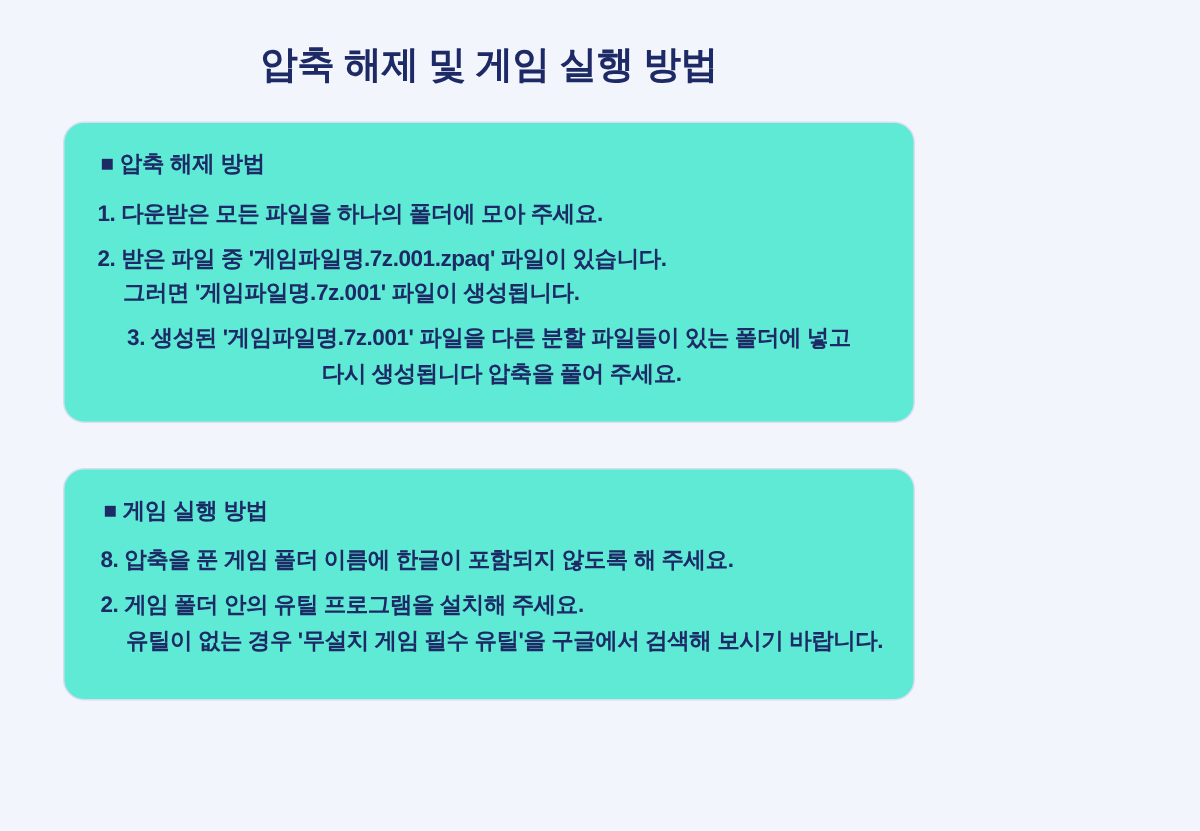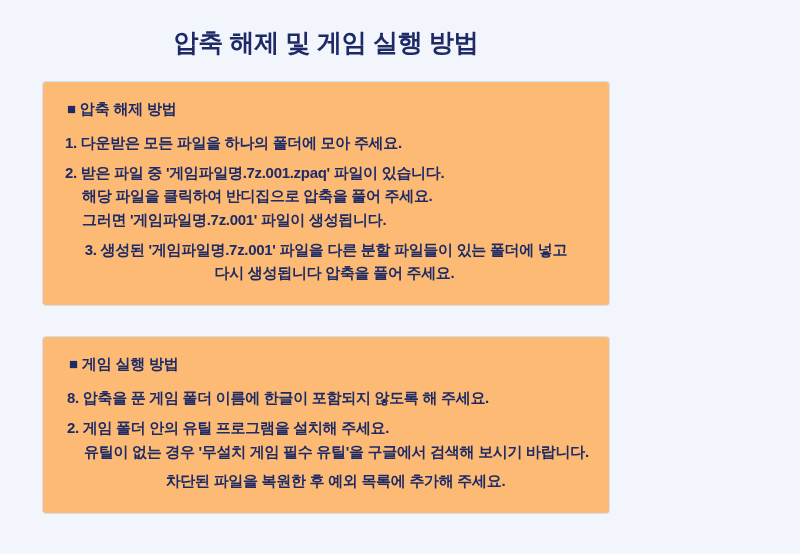--- a/index.html
+++ b/index.html
@@ -25,23 +25,23 @@
     text-align: center;
     font-size: 25px;
     font-weight: bold;
     color: #1d2a66;
     letter-spacing: -0.3px;
     margin: 0;
     padding-top: 26px;
     padding-bottom: 22px;
   }
   .card {
-    background: #fdba74;
+    background: #5eead4;
     border: 1px solid #d6def0;
-    border-radius: 4px;
+    border-radius: 14px;
     box-sizing: border-box;
     padding: 18px 22px 20px 22px;
   }
   .card + .card {
     margin-top: 30px;
     padding-left: 24px;
   }
   .card-heading {
     font-size: 15px;
     font-weight: bold;
@@ -77,21 +77,20 @@
 
   <div class="card">
     <div class="card-heading">■ 압축 해제 방법</div>
 
     <div class="step">
       <span class="step-line">1. 다운받은 모든 파일을 하나의 폴더에 모아 주세요.</span>
     </div>
 
     <div class="step">
       <span class="step-line">2. 받은 파일 중 '게임파일명.7z.001.zpaq' 파일이 있습니다.</span>
-      <span class="step-line cont">해당 파일을 클릭하여 반디집으로 압축을 풀어 주세요.</span>
       <span class="step-line cont">그러면 '게임파일명.7z.001' 파일이 생성됩니다.</span>
     </div>
 
     <div class="step">
       <span class="step-line">3. 생성된 '게임파일명.7z.001' 파일을 다른 분할 파일들이 있는 폴더에 넣고</span>
       <span class="step-line cont">다시 생성됩니다 압축을 풀어 주세요.</span>
     </div>
   </div>
 
   <div class="card">
@@ -100,16 +99,15 @@
     <div class="step">
       <span class="step-line">8. 압축을 푼 게임 폴더 이름에 한글이 포함되지 않도록 해 주세요.</span>
     </div>
 
     <div class="step">
       <span class="step-line">2. 게임 폴더 안의 유틸 프로그램을 설치해 주세요.</span>
       <span class="step-line cont">유틸이 없는 경우 '무설치 게임 필수 유틸'을 구글에서 검색해 보시기 바랍니다.</span>
     </div>
 
     <div class="step">
-      <span class="step-line cont">차단된 파일을 복원한 후 예외 목록에 추가해 주세요.</span>
     </div>
   </div>
 </div>
 
 </body></html>

